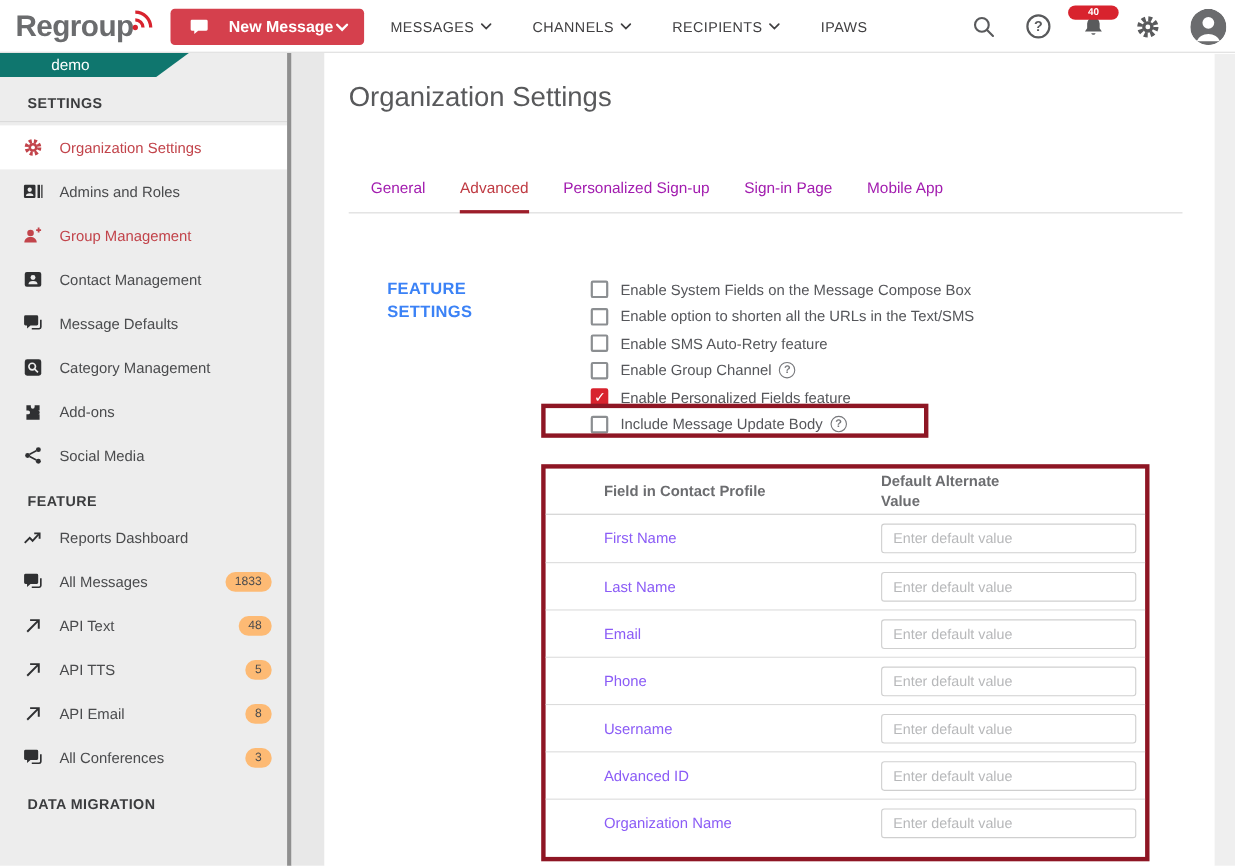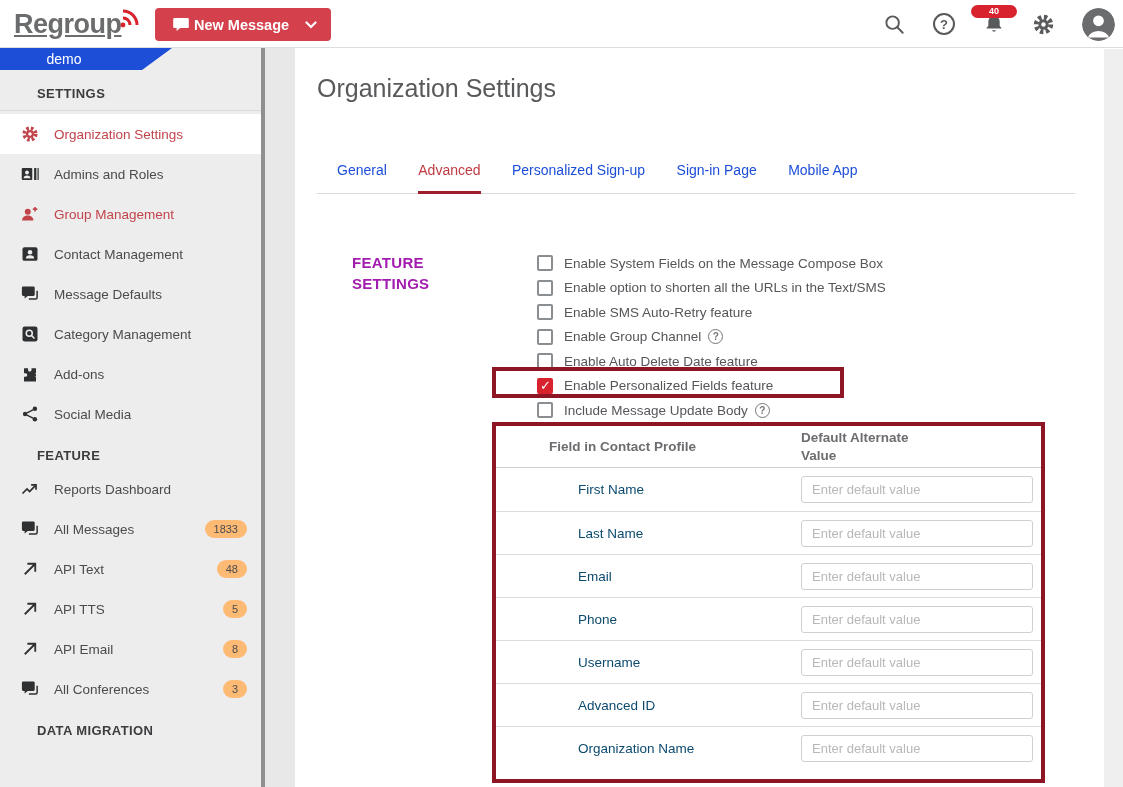--- a/index.html
+++ b/index.html
@@ -4,71 +4,71 @@
 <style>
   * { margin:0; padding:0; box-sizing:border-box; }
   html,body { width:1123px; height:787px; overflow:hidden; background:#fff;
     font-family:"Liberation Sans","DejaVu Sans",sans-serif; }
   svg { display:block; }
 
   
   .navbar { position:absolute; left:0; top:0; width:1123px; height:48px; background:#fff;
     border-bottom:1px solid #ddd; z-index:30; }
   .logo { position:absolute; left:14px; top:7px; display:flex; align-items:flex-start; cursor:pointer; }
-  .logo-text { font-size:27px; font-weight:bold; color:#6b6c6e; letter-spacing:-0.5px; line-height:34px;text-decoration:underline; }
+  .logo-text { font-size:27px; font-weight:bold; color:#6b6c6e; letter-spacing:-0.5px; line-height:34px; }
   .logo-waves { margin:-2px 0 0 -3px; }
   .btn-new-message { position:absolute; left:155px; top:8px; width:176px; height:33px; background:#d5404d;
     border:none; border-radius:4px; color:#fff; display:flex; align-items:center; cursor:pointer;
     padding:0 14px 0 18px; }
-  .btn-new-message .nm-label { font-size:14.5px; font-weight:bold; margin-left:4px; }
+  .btn-new-message .nm-label { font-size:14.5px; font-weight:bold; margin-left:18px; }
   .btn-new-message .nm-caret { margin-left:auto; }
   .nav-menu { position:absolute; left:355px; top:0; height:48px; display:flex; align-items:center; gap:37px; }
   .nav-menu-item { font-size:13px; color:#414042; letter-spacing:0.4px; display:flex; align-items:center;
     gap:6px; cursor:pointer; white-space:nowrap; }
   .nav-icons { position:absolute; right:8px; top:0; height:48px; display:flex; align-items:center; gap:27px; }
   .nav-icon { color:#595a5c; cursor:pointer; position:relative; }
   .notif-badge { position:absolute; top:-8px; right:-12px; background:#d8232e; color:#fff; font-size:9px;
     font-weight:bold; border-radius:8px; padding:2px 18px; line-height:1; }
   .avatar { width:33px; height:33px; border-radius:50%; overflow:hidden; cursor:pointer; }
 
   
   .sidebar { position:absolute; left:0; top:48px; width:261px; bottom:0; background:#ededed; overflow:hidden; }
   .side-scrollbar { position:absolute; left:261px; top:48px; width:4px; bottom:0; background:#e0e0e0; }
   .side-scroll-thumb { position:absolute; left:0; top:0; width:4px; height:100%; background:#8f8f8f; cursor:grab; }
   .gutter { position:absolute; left:265px; top:48px; width:30px; bottom:0; background:#e8e8e8; }
   .content { position:absolute; left:295px; top:48px; width:809px; bottom:0; background:#fff; }
   .right-strip { position:absolute; right:0; top:49px; width:19px; bottom:0; background:#efefef; }
 
   
-  .ribbon { position:relative; height:22px; width:172px; background:#1d4ed8; color:#fff; font-size:14px;
+  .ribbon { position:relative; height:22px; width:172px; background:#0f766e; color:#fff; font-size:14px;
     line-height:22px; text-align:center; padding-right:44px;
     clip-path:polygon(0 0,100% 0,calc(100% - 30px) 100%,0 100%); }
-  .side-header { margin:16px 16px 0; padding-left:21px; font-size:13px; font-weight:bold; color:#3b3c3e;
+  .side-header { margin:16px 4px 0; padding-left:21px; font-size:13px; font-weight:bold; color:#3b3c3e;
     letter-spacing:0.4px; }
   .side-sep { border-top:1px solid #dbdbdb; margin:9px 0 3px; }
   .side-list { list-style:none; }
   .side-item { position:relative; height:40px; display:flex; align-items:center; padding-left:21px;
     font-size:13.5px; color:#4a4b4d; cursor:pointer; }
   .side-item .s-icon { width:18px; height:18px; margin-right:15px; color:#2f3032; flex:none; }
   .side-item.active { background:#fff; color:#c2444b; }
   .side-item.active .s-icon, .side-item.red .s-icon { color:#c2444b; }
   .side-item.red { color:#c2444b; }
   .side-badge { position:absolute; right:14px; background:#fdba74; border-radius:10px; padding:3px 9px;
     font-size:11px; color:#4b4c4e; min-width:20px; text-align:center; }
   .reports-gap { margin-top:14px; }
 
   
   .page-title { position:absolute; left:22px; top:26px; font-size:25px; color:#58595b; font-weight:400; }
   .tabs { position:absolute; left:22px; top:106px; width:758px; border-bottom:1px solid #d9d9d9; padding-left:20px; }
-  .tab { display:inline-block; font-size:14px; color:#1d4ed8; margin-right:27px; padding:8px 0 13px;
+  .tab { display:inline-block; font-size:14px; color:#a21caf; margin-right:27px; padding:8px 0 13px;
     margin-bottom:-1px; cursor:pointer; }
   .tab.active { color:#bf3a42; border-bottom:3px solid #9d1d2a; font-weight:400; }
 
   .section-label { position:absolute; left:57px; top:204px; width:110px; font-size:15px; font-weight:bold;
-    color:#a21caf; line-height:21px; letter-spacing:0.3px; }
+    color:#3b82f6; line-height:21px; letter-spacing:0.3px; }
 
   .cb-list { position:absolute; left:242px; top:203px; }
   .cb-row { height:24.5px; display:flex; align-items:center; }
   .checkbox { width:16px; height:16px; border:2px solid #8b8e91; border-radius:2px; background:#fff;
     margin-right:11px; flex:none; cursor:pointer; position:relative; }
   .checkbox.checked { background:#d8232e; border-color:#d8232e; }
   .checkbox.checked::after { content:"✓"; position:absolute; left:1px; top:-2px; color:#fff; font-size:13px;
     font-weight:bold; }
   .cb-label { font-size:13.5px; color:#55565a; }
   .help-badge { display:inline-flex; width:15px; height:15px; border:1.4px solid #76777b; border-radius:50%;
@@ -78,21 +78,21 @@
   .anno-box { position:absolute; border:4px solid #8e1624; pointer-events:none; }
   .anno-1 { left:197px; top:319px; width:352px; height:31px; }
 
   .fields-table { position:absolute; left:197px; top:374px; width:553px; height:361px;
     border:4px solid #8e1624; background:#fff; }
   .ft-header { display:flex; align-items:center; height:42px; border-bottom:1px solid #cfcfcf; }
   .ft-h1 { width:305px; padding-left:53px; font-size:13.5px; font-weight:bold; color:#6c6d70; }
   .ft-h2 { width:130px; font-size:13.5px; font-weight:bold; color:#6c6d70; line-height:18px; }
   .ft-row { display:flex; align-items:center; height:43px; }
   .ft-row + .ft-row { border-top:1px solid #dcdcdc; }
-  .ft-label { width:305px; padding-left:82px; font-size:13.5px; color:#0c4a6e; }
+  .ft-label { width:305px; padding-left:53px; font-size:13.5px; color:#8b5cf6; }
   .ft-input { width:232px; height:27px; border:1px solid #cfcfcf; border-radius:3px; padding:0 10px;
     font-size:13px; color:#55565a; font-family:inherit; outline:none; }
   .ft-input::placeholder { color:#b7b8ba; }
 </style>
 </head>
 <body>
 
 <div class="navbar">
   <div class="logo">
     <span class="logo-text">Regroup</span>
@@ -106,20 +106,43 @@
   <button class="btn-new-message">
     <svg width="17" height="16" viewBox="0 0 17 16">
       <path d="M1.5 1h13a1.3 1.3 0 0 1 1.3 1.3v7.4a1.3 1.3 0 0 1-1.3 1.3H7.2L3.6 14v-3H1.5A1.3 1.3 0 0 1 .2 9.7V2.3A1.3 1.3 0 0 1 1.5 1z" fill="#fff"></path>
     </svg>
     <span class="nm-label">New Message</span>
     <svg class="nm-caret" width="12" height="8" viewBox="0 0 12 8">
       <path d="M1.5 1.5L6 6l4.5-4.5" fill="none" stroke="#fff" stroke-width="2.2" stroke-linecap="round"></path>
     </svg>
   </button>
 
+  <div class="nav-menu">
+    <div class="nav-menu-item">
+      <span>MESSAGES</span>
+      <svg width="10" height="7" viewBox="0 0 10 7">
+          <path d="M1 1l4 4 4-4" fill="none" stroke="#414042" stroke-width="1.6" stroke-linecap="round"></path>
+        </svg>
+    </div>
+    <div class="nav-menu-item">
+      <span>CHANNELS</span>
+      <svg width="10" height="7" viewBox="0 0 10 7">
+          <path d="M1 1l4 4 4-4" fill="none" stroke="#414042" stroke-width="1.6" stroke-linecap="round"></path>
+        </svg>
+    </div>
+    <div class="nav-menu-item">
+      <span>RECIPIENTS</span>
+      <svg width="10" height="7" viewBox="0 0 10 7">
+          <path d="M1 1l4 4 4-4" fill="none" stroke="#414042" stroke-width="1.6" stroke-linecap="round"></path>
+        </svg>
+    </div>
+    <div class="nav-menu-item">
+      <span>IPAWS</span>
+    </div>
+  </div>
 
   <div class="nav-icons">
     <span class="nav-icon">
       <svg width="22" height="22" viewBox="0 0 24 24">
           <circle cx="10.5" cy="10.5" r="6.8" fill="none" stroke="currentColor" stroke-width="2.1"></circle>
           <path d="M15.6 15.6L21.5 21.5" stroke="currentColor" stroke-width="2.1" stroke-linecap="round"></path>
         </svg>
     </span>
     <span class="nav-icon">
       <svg width="24" height="24" viewBox="0 0 24 24">
@@ -307,24 +330,20 @@
     <div class="cb-row">
       <span class="checkbox"></span>
       <span class="cb-label">Enable SMS Auto-Retry feature</span>
     </div>
     <div class="cb-row">
       <span class="checkbox"></span>
       <span class="cb-label">Enable Group Channel</span>
       <span class="help-badge">?</span>
     </div>
     <div class="cb-row">
-      <span class="checkbox"></span>
-      <span class="cb-label">Enable Auto Delete Date feature</span>
-    </div>
-    <div class="cb-row">
       <span class="checkbox checked"></span>
       <span class="cb-label">Enable Personalized Fields feature</span>
     </div>
     <div class="cb-row">
       <span class="checkbox"></span>
       <span class="cb-label">Include Message Update Body</span>
       <span class="help-badge">?</span>
     </div>
   </div>
 

